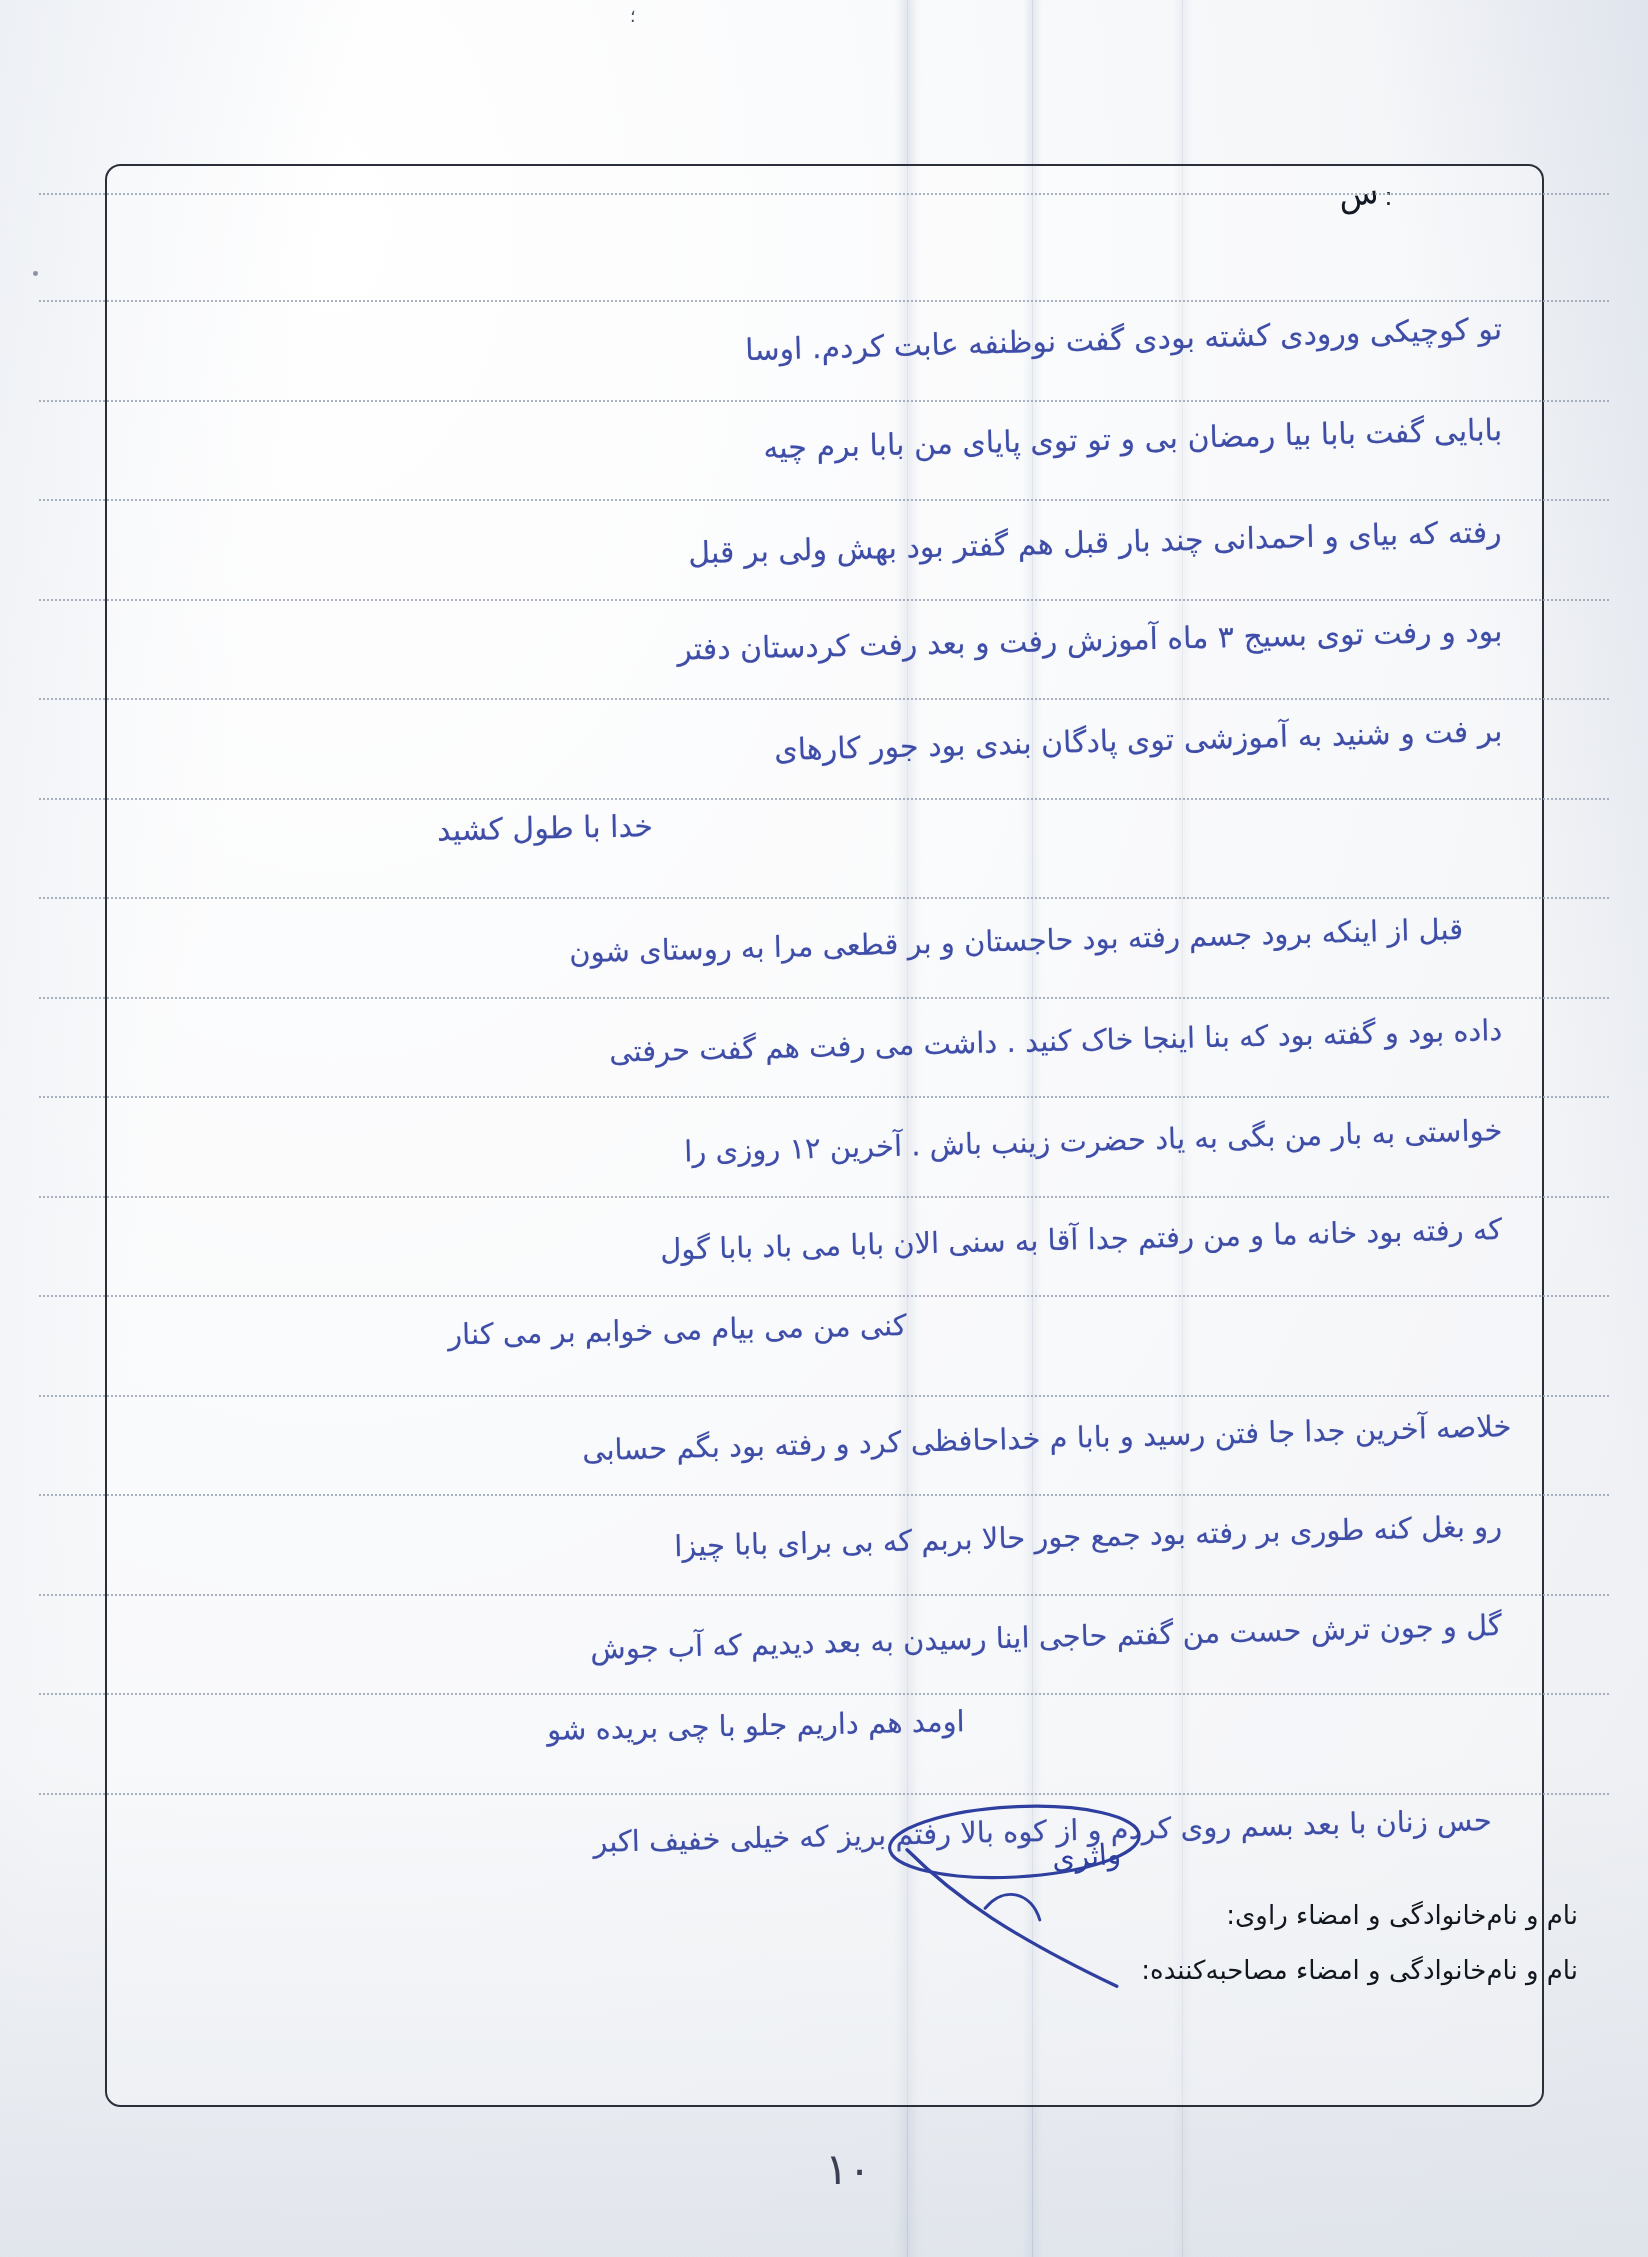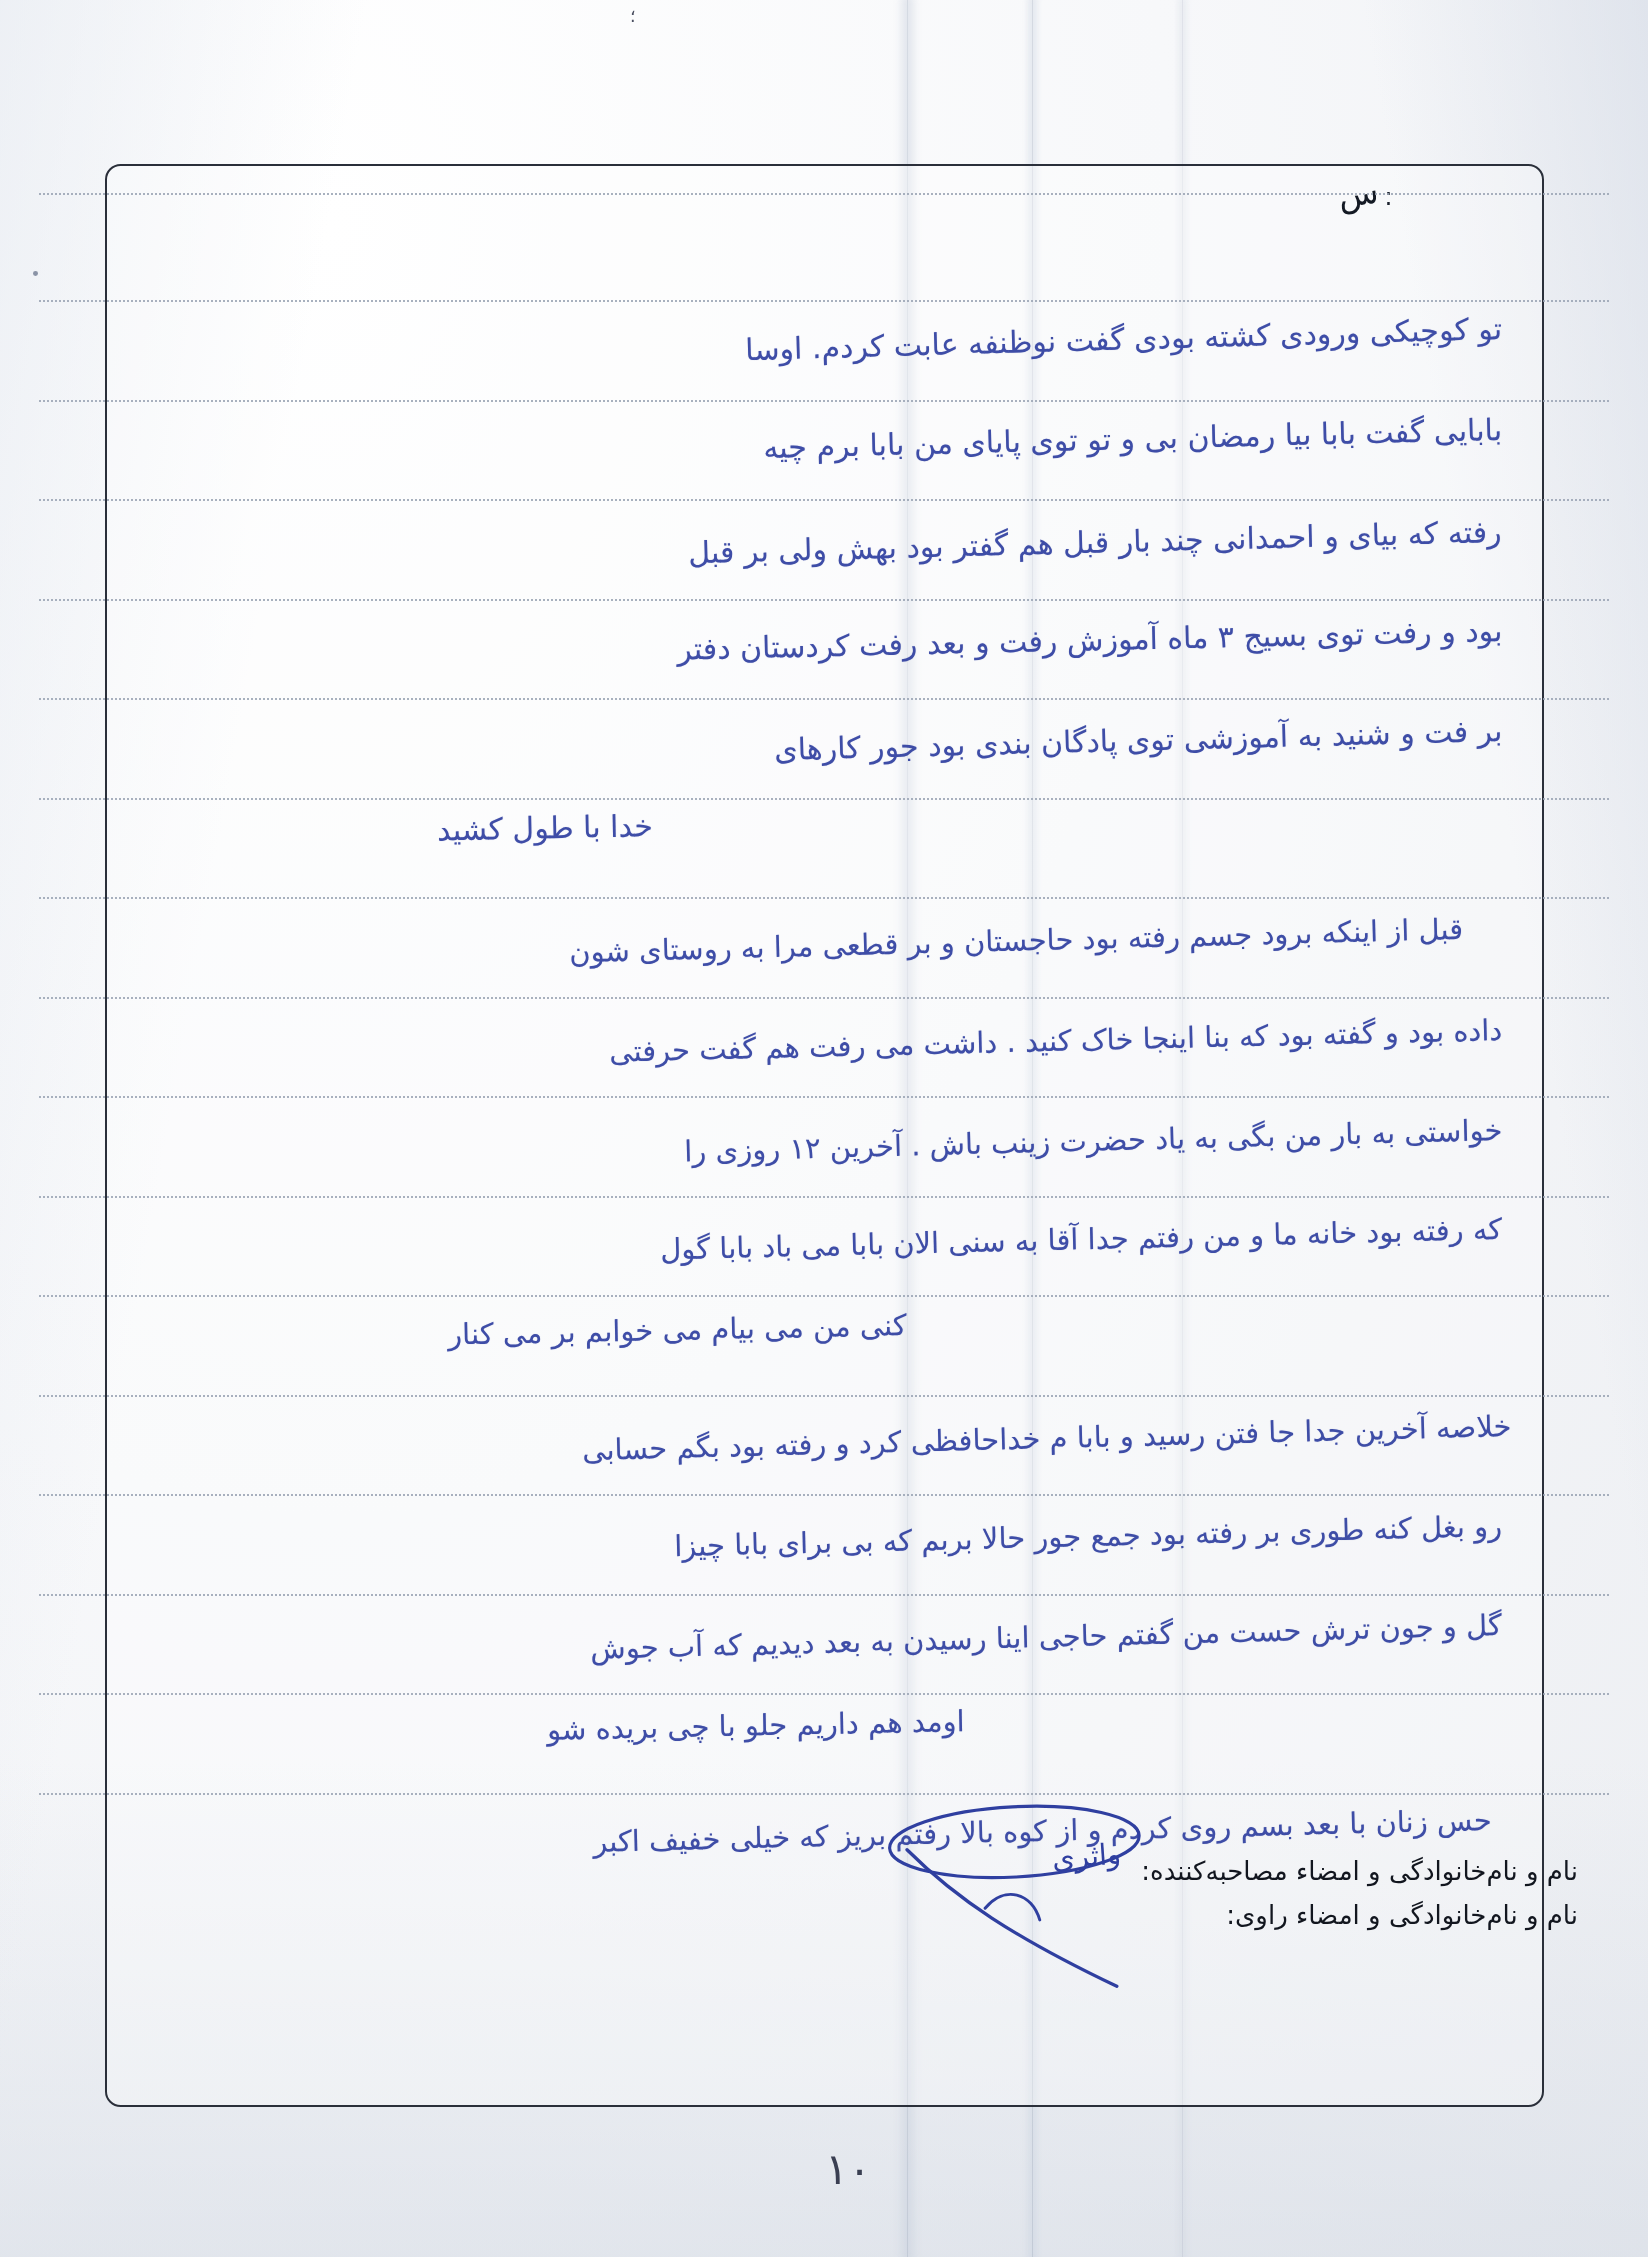--- a/index.html
+++ b/index.html
@@ -108,21 +108,21 @@
 
   
   .footer-label {
     position: absolute;
     direction: rtl;
     color: #12161f;
     font-size: 26px;
     font-family: "DejaVu Sans", sans-serif;
     white-space: nowrap;
   }
-  #interviewer-label { right: 70px; top: 1856px; }
+  #interviewer-label { right: 70px; top: 1955px; }
   #narrator-label    { right: 70px; top: 1900px; }
 
   #interviewer-signature {
     position: absolute;
     right: 527px;
     top: 1839px;
     font-size: 29px;
     color: #2f3fa0;
     direction: rtl;
     transform: rotate(-4deg);

